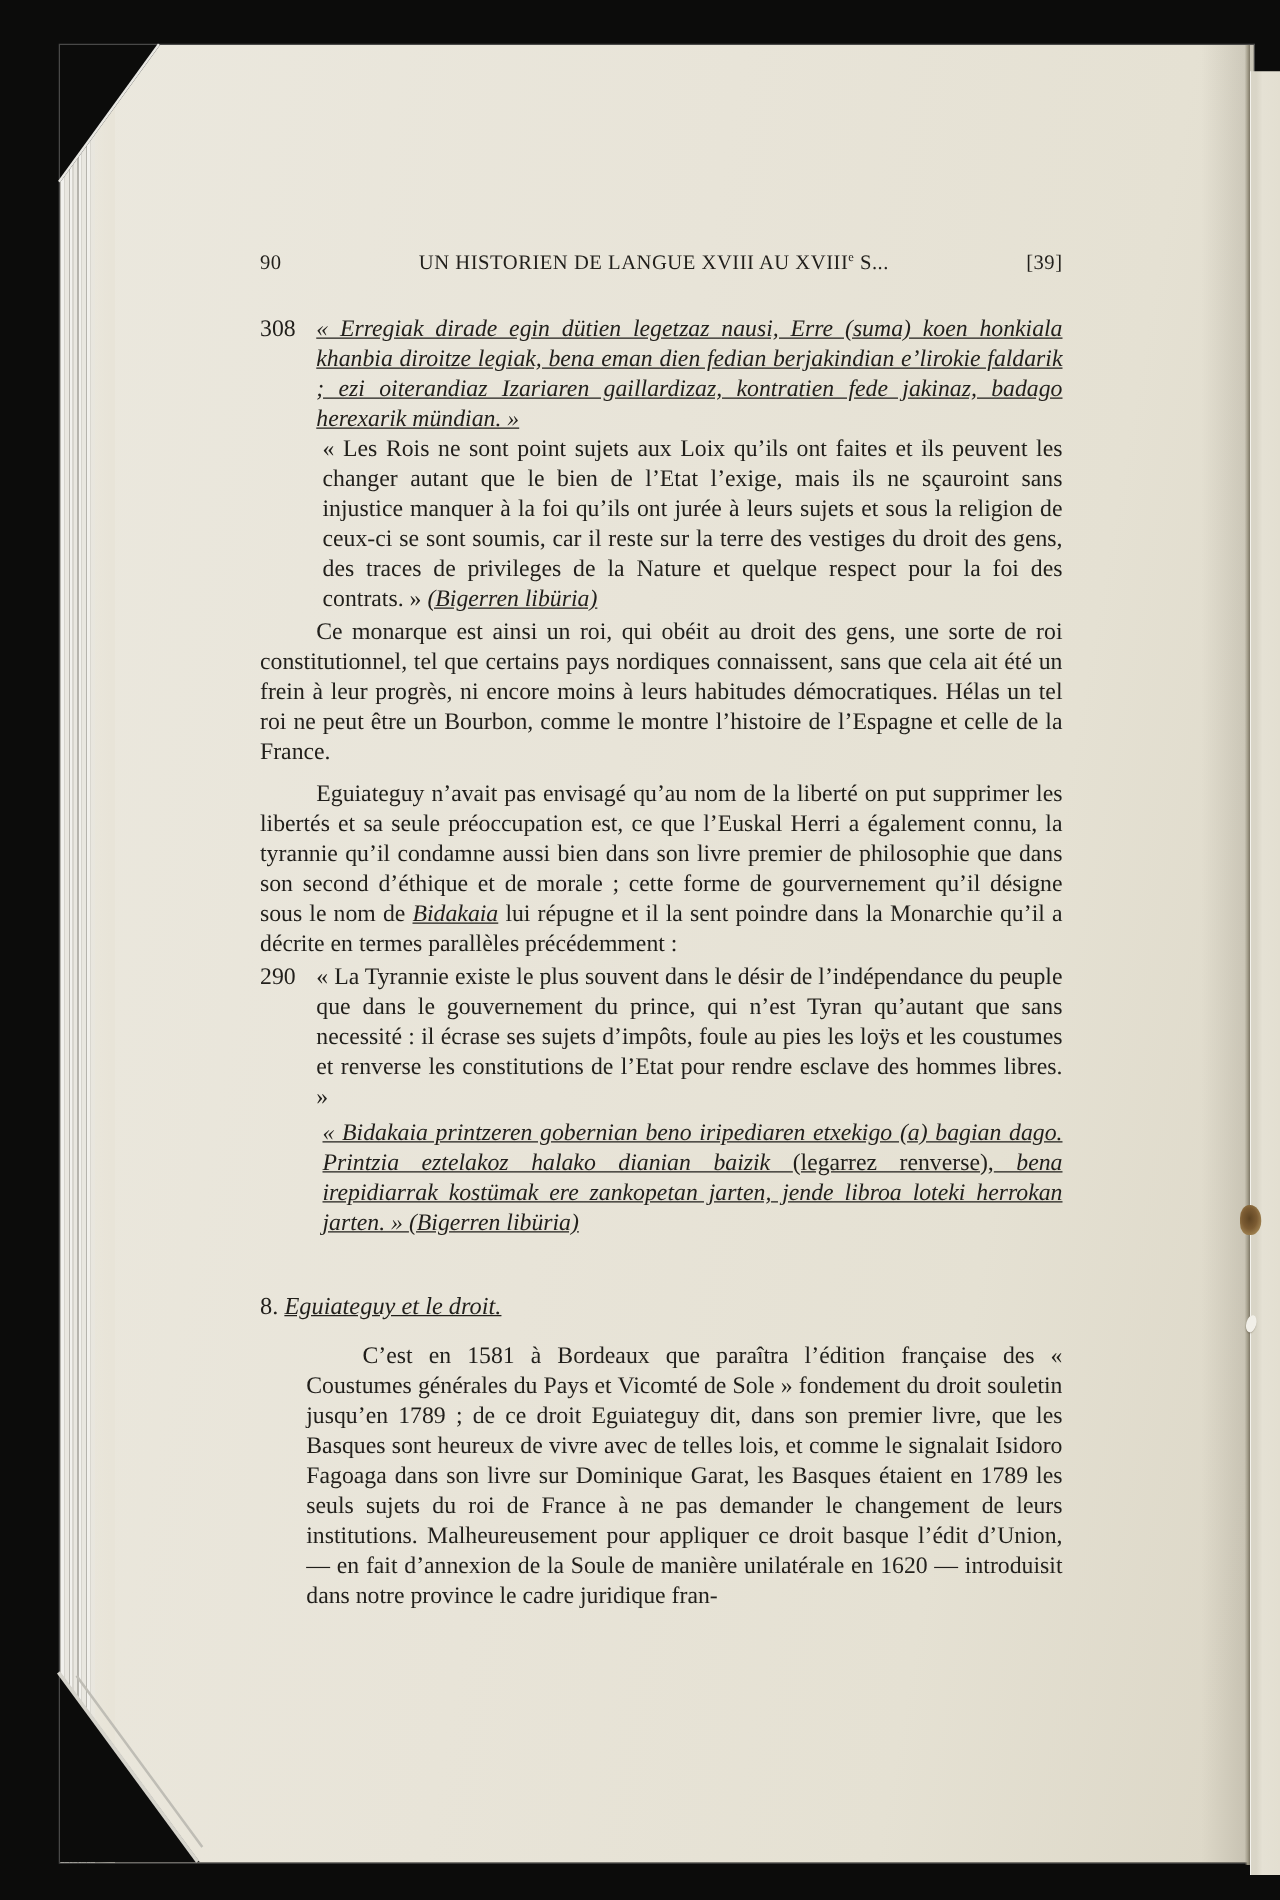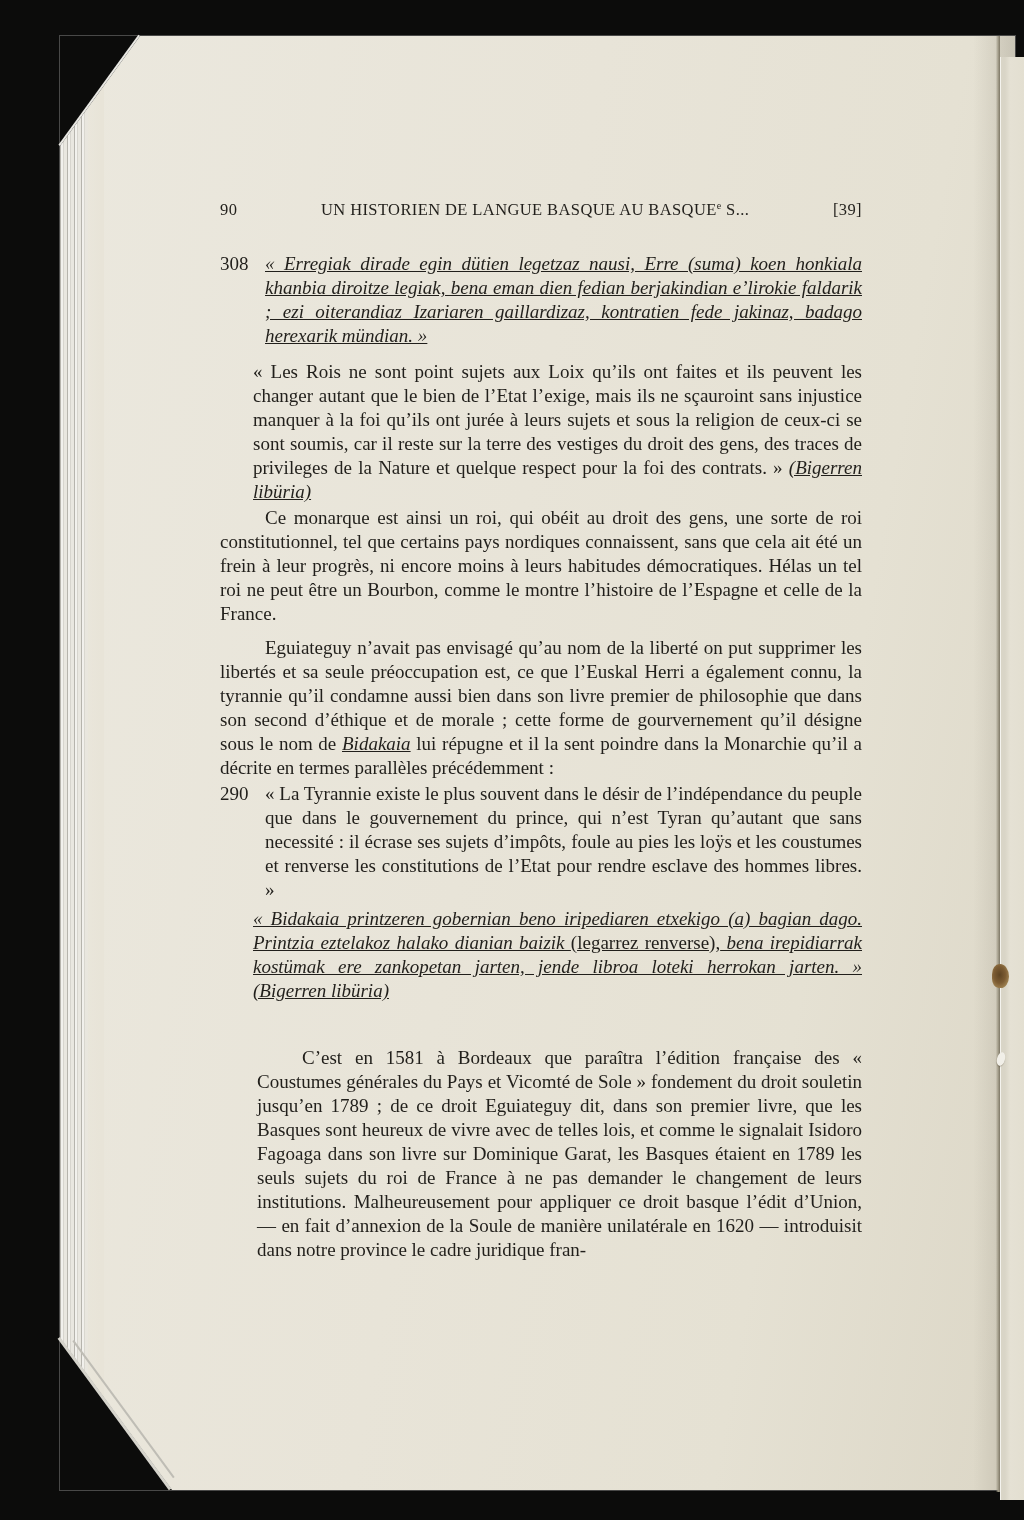--- a/index.html
+++ b/index.html
@@ -3,21 +3,21 @@
 <meta charset="utf-8">
 <style>
   html,body{margin:0;padding:0;background:#0b0b0a;}
   .photo{
     position:relative;width:1024px;height:1520px;overflow:hidden;
     background:#0c0c0b;
     font-family:"Liberation Serif","DejaVu Serif",serif;
   }
   
   .page{
-    position:absolute;left:60px;top:36px;width:955px;height:1454px;
+    position:absolute;left:48px;top:36px;width:955px;height:1454px;
     background:linear-gradient(100deg,#ebe8de 0%,#e8e4d8 45%,#e5e1d3 75%,#ddd8c8 97%);
     box-shadow:0 0 0 1px rgba(255,255,255,.25);
   }
   .edges{
     position:absolute;left:0;top:0;width:28px;height:100%;
     background:repeating-linear-gradient(90deg,
       #b6b4ad 0 1px,#f2f1ed 1px 3px,#d7d5ce 3px 4px,#e9e7e0 4px 7px);
   }
   .edges-fade{
     position:absolute;left:22px;top:0;width:22px;height:100%;
@@ -63,22 +63,22 @@
   }
   .hdr{display:flex;align-items:baseline;font-size:16.5px;letter-spacing:.4px;
     line-height:20px;margin:0 0 32px 0;text-align:left;}
   .hdr .t{flex:1;text-align:center;}
   .hdr sup{font-size:10px;vertical-align:super;line-height:0;}
   p{margin:0;}
   .it{font-style:italic;text-decoration:underline;}
   .rm{font-style:normal;}
   .numbered{position:relative;padding-left:45px;}
   .numbered .num{position:absolute;left:0;top:0;font-style:normal;}
-  .quote{margin-left:33px;}
-  .b308{margin-bottom:12px;}
+  .quote{margin-left:50px;}
+  .b308{}
   .qfr{margin-bottom:2px;}
   .pmon{text-indent:45px;margin-bottom:10px;}
   .pegu{text-indent:45px;margin-bottom:2px;}
   .b367{margin-bottom:5px;}
   .qbsq{margin-bottom:43px;}
   .heading{margin-bottom:15px;font-size:19.5px;}
   .pfin{text-indent:45px;margin-left:37px;}
 </style>
 </head>
 <body>
@@ -87,21 +87,21 @@
 
   <div class="page">
     <div class="edges"></div>
     <div class="edges-fade"></div>
     <div class="gutter-shade"></div>
 
     <div class="content">
 
       <div class="hdr">
         <span>90</span>
-        <span class="t"><span>UN HISTORIEN DE LANGUE BASQUE AU BASQUE</span><sup>e</sup><span> S...</span></span>
+        <span class="t"><span>UN HISTORIEN DE LANGUE XVIII AU XVIII</span><sup>e</sup><span> S...</span></span>
         <span>[39]</span>
       </div>
 
       <div class="numbered b308">
         <span class="num">308</span>
         <p class="it">« Erregiak dirade egin dütien legetzaz nausi, Erre (suma) koen honkiala khanbia diroitze legiak, bena eman dien fedian berjakindian e’lirokie faldarik ; ezi oiterandiaz Izariaren gaillardizaz, kontratien fede jakinaz, badago herexarik mündian. »</p>
       </div>
 
       <p class="quote qfr"><span>« Les Rois ne sont point sujets aux Loix qu’ils ont faites et ils peuvent les changer autant que le bien de l’Etat l’exige, mais ils ne sçauroint sans injustice manquer à la foi qu’ils ont jurée à leurs sujets et sous la religion de ceux-ci se sont soumis, car il reste sur la terre des vestiges du droit des gens, des traces de privileges de la Nature et quelque respect pour la foi des contrats. » </span><span class="it">(Bigerren libüria)</span></p>
 
@@ -109,20 +109,21 @@
 
       <p class="pegu"><span>Eguiateguy n’avait pas envisagé qu’au nom de la liberté on put supprimer les libertés et sa seule préoccupation est, ce que l’Euskal Herri a également connu, la tyrannie qu’il condamne aussi bien dans son livre premier de philosophie que dans son second d’éthique et de morale ; cette forme de gourvernement qu’il désigne sous le nom de </span><span class="it">Bidakaia</span><span> lui répugne et il la sent poindre dans la Monarchie qu’il a décrite en termes parallèles précédemment :</span></p>
 
       <div class="numbered b367">
         <span class="num">290</span>
         <p>« La Tyrannie existe le plus souvent dans le désir de l’indépendance du peuple que dans le gouvernement du prince, qui n’est Tyran qu’autant que sans necessité : il écrase ses sujets d’impôts, foule au pies les loÿs et les coustumes et renverse les constitutions de l’Etat pour rendre esclave des hommes libres. »</p>
       </div>
 
       <p class="quote qbsq it"><span>« Bidakaia printzeren gobernian beno iripediaren etxekigo (a) bagian dago. Printzia eztelakoz halako dianian baizik </span><span class="rm">(legarrez renverse),</span><span> bena irepidiarrak kostümak ere zankopetan jarten, jende libroa loteki herrokan jarten. » </span><span>(Bigerren libüria)</span></p>
 
+      <p class="heading"><span>8. </span><span class="it">Eguiateguy et le droit.</span></p>
 
       <p class="pfin">C’est en 1581 à Bordeaux que paraîtra l’édition française des « Coustumes générales du Pays et Vicomté de Sole » fondement du droit souletin jusqu’en 1789 ; de ce droit Eguiateguy dit, dans son premier livre, que les Basques sont heureux de vivre avec de telles lois, et comme le signalait Isidoro Fagoaga dans son livre sur Dominique Garat, les Basques étaient en 1789 les seuls sujets du roi de France à ne pas demander le changement de leurs institutions. Malheureusement pour appliquer ce droit basque l’édit d’Union, — en fait d’annexion de la Soule de manière unilatérale en 1620 — introduisit dans notre province le cadre juridique fran-</p>
 
     </div>
 
     <div class="cut-tl"></div>
     <div class="edge-line-tl"></div>
     <div class="cut-bl"></div>
     <div class="edge-line-bl"></div>
     <div class="edge-line-bl2"></div>

